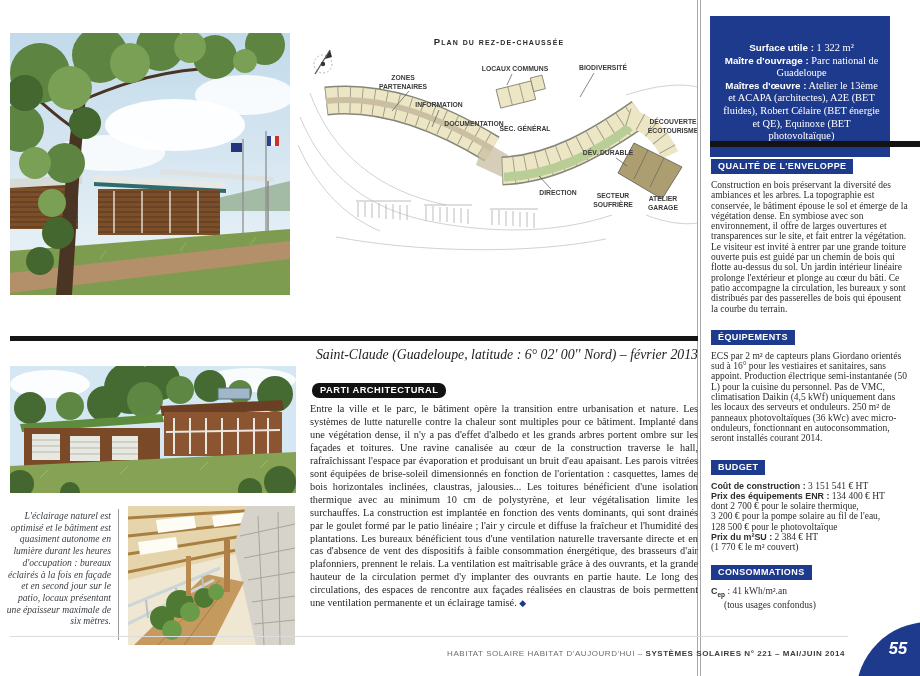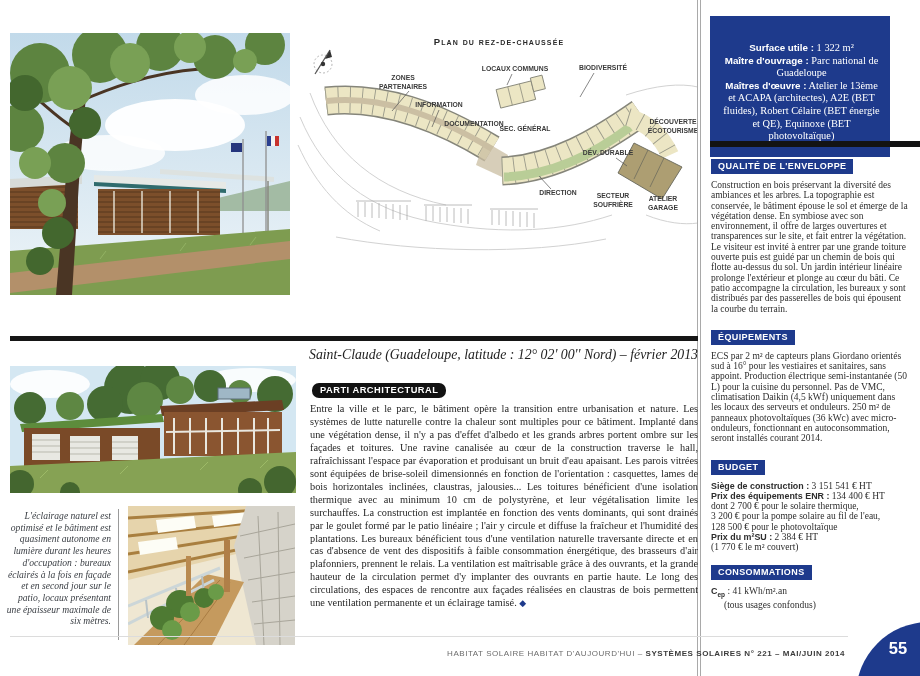--- a/index.html
+++ b/index.html
@@ -64,21 +64,21 @@
   .plan-label{font-family:"Liberation Sans",sans-serif;font-size:6.8px;font-weight:bold;fill:#3a3a3a;}
 
   
   .footer-hairline{position:absolute;left:10px;top:636px;width:838px;height:1px;background:#dcdcdc;}
   .footer-text{position:absolute;right:75px;top:649px;font-family:"Liberation Sans",sans-serif;
     font-size:8px;letter-spacing:.55px;color:#6c6c6c;}
   .footer-text b{color:#3c3c3c;}
   .page-circle{position:absolute;left:856px;top:622px;width:146px;height:146px;border-radius:50%;
     background:var(--blue);}
   .page-number{position:absolute;left:876px;top:639px;width:44px;text-align:center;
-    font-family:"Liberation Sans",sans-serif;font-weight:bold;font-size:16.5px;color:#fff;}
+    font-family:"Liberation Sans",sans-serif;font-weight:bold;font-size:16.5px;color:#fff;font-style:italic;}
 </style>
 </head>
 <body>
 
 <div class="page">
 
   <svg class="photo photo-top" width="280" height="262" viewBox="0 0 280 262">
     <defs>
       <linearGradient id="sky1" x1="0" y1="0" x2="0" y2="1">
         <stop offset="0" stop-color="#c2daea"></stop>
@@ -247,38 +247,38 @@
 
   <aside class="sidebar">
     <div class="chip">QUALITÉ DE L'ENVELOPPE</div>
     <p class="sb-body">Construction en bois préservant la diversité des ambiances et les arbres. La topographie est conservée, le bâtiment épouse le sol et émerge de la végétation dense. En symbiose avec son environnement, il offre de larges ouvertures et transparences sur le site, et fait entrer la végétation. Le visiteur est invité à entrer par une grande toiture ouverte puis est guidé par un chemin de bois qui flotte au-dessus du sol. Un jardin intérieur linéaire prolonge l'extérieur et plonge au cœur du bâti. Ce patio accompagne la circulation, les bureaux y sont distribués par des passerelles de bois qui épousent la courbe du terrain.</p>
 
     <div class="chip chip-spaced">ÉQUIPEMENTS</div>
     <p class="sb-body">ECS par 2 m² de capteurs plans Giordano orientés sud à 16° pour les vestiaires et sanitaires, sans appoint. Production électrique semi-instantanée (50 L) pour la cuisine du personnel. Pas de VMC, climatisation Daikin (4,5 kWf) uniquement dans les locaux des serveurs et onduleurs. 250 m² de panneaux photovoltaïques (36 kWc) avec micro-onduleurs, fonctionnant en autoconsommation, seront installés courant 2014.</p>
 
     <div class="chip chip-spaced">BUDGET</div>
     <div>
-      <div class="sb-line"><b>Siège de construction :</b><span> 3 151 541 € HT</span></div>
+      <div class="sb-line"><b>Coût de construction :</b><span> 3 151 541 € HT</span></div>
       <div class="sb-line"><b>Prix des équipements ENR :</b><span> 134 400 € HT</span></div>
       <div class="sb-line"><b></b><span>dont 2 700 € pour le solaire thermique,</span></div>
       <div class="sb-line"><b></b><span>3 200 € pour la pompe solaire au fil de l'eau,</span></div>
       <div class="sb-line"><b></b><span>128 500 € pour le photovoltaïque</span></div>
       <div class="sb-line"><b>Prix du m²SU :</b><span> 2 384 € HT</span></div>
       <div class="sb-line"><b></b><span>(1 770 € le m² couvert)</span></div>
     </div>
 
     <div class="chip chip-spaced">CONSOMMATIONS</div>
     <div class="sb-line">
       <span class="cep"><span>C</span><sub>ep</sub></span><span> : 41 kWh/m².an</span>
     </div>
     <div class="sb-line indent">(tous usages confondus)</div>
   </aside>
 
   <div class="title-rule"></div>
-  <div class="subtitle">Saint-Claude (Guadeloupe, latitude : 12° 02' 00'' Nord) – février 2013</div>
+  <div class="subtitle">Saint-Claude (Guadeloupe, latitude : 6° 02' 00'' Nord) – février 2013</div>
 
   <svg class="photo photo-roof" width="286" height="127" viewBox="0 0 286 127">
     <rect width="286" height="127" fill="#d4e7f2"></rect>
     <ellipse cx="40" cy="18" rx="40" ry="14" fill="#fff" opacity=".9"></ellipse>
     <ellipse cx="240" cy="14" rx="46" ry="12" fill="#fff" opacity=".85"></ellipse>
     <g fill="#456b33">
       <circle cx="120" cy="22" r="26"></circle>
         <circle cx="150" cy="14" r="20"></circle>
         <circle cx="95" cy="38" r="18"></circle>
       <circle cx="200" cy="20" r="16"></circle>

